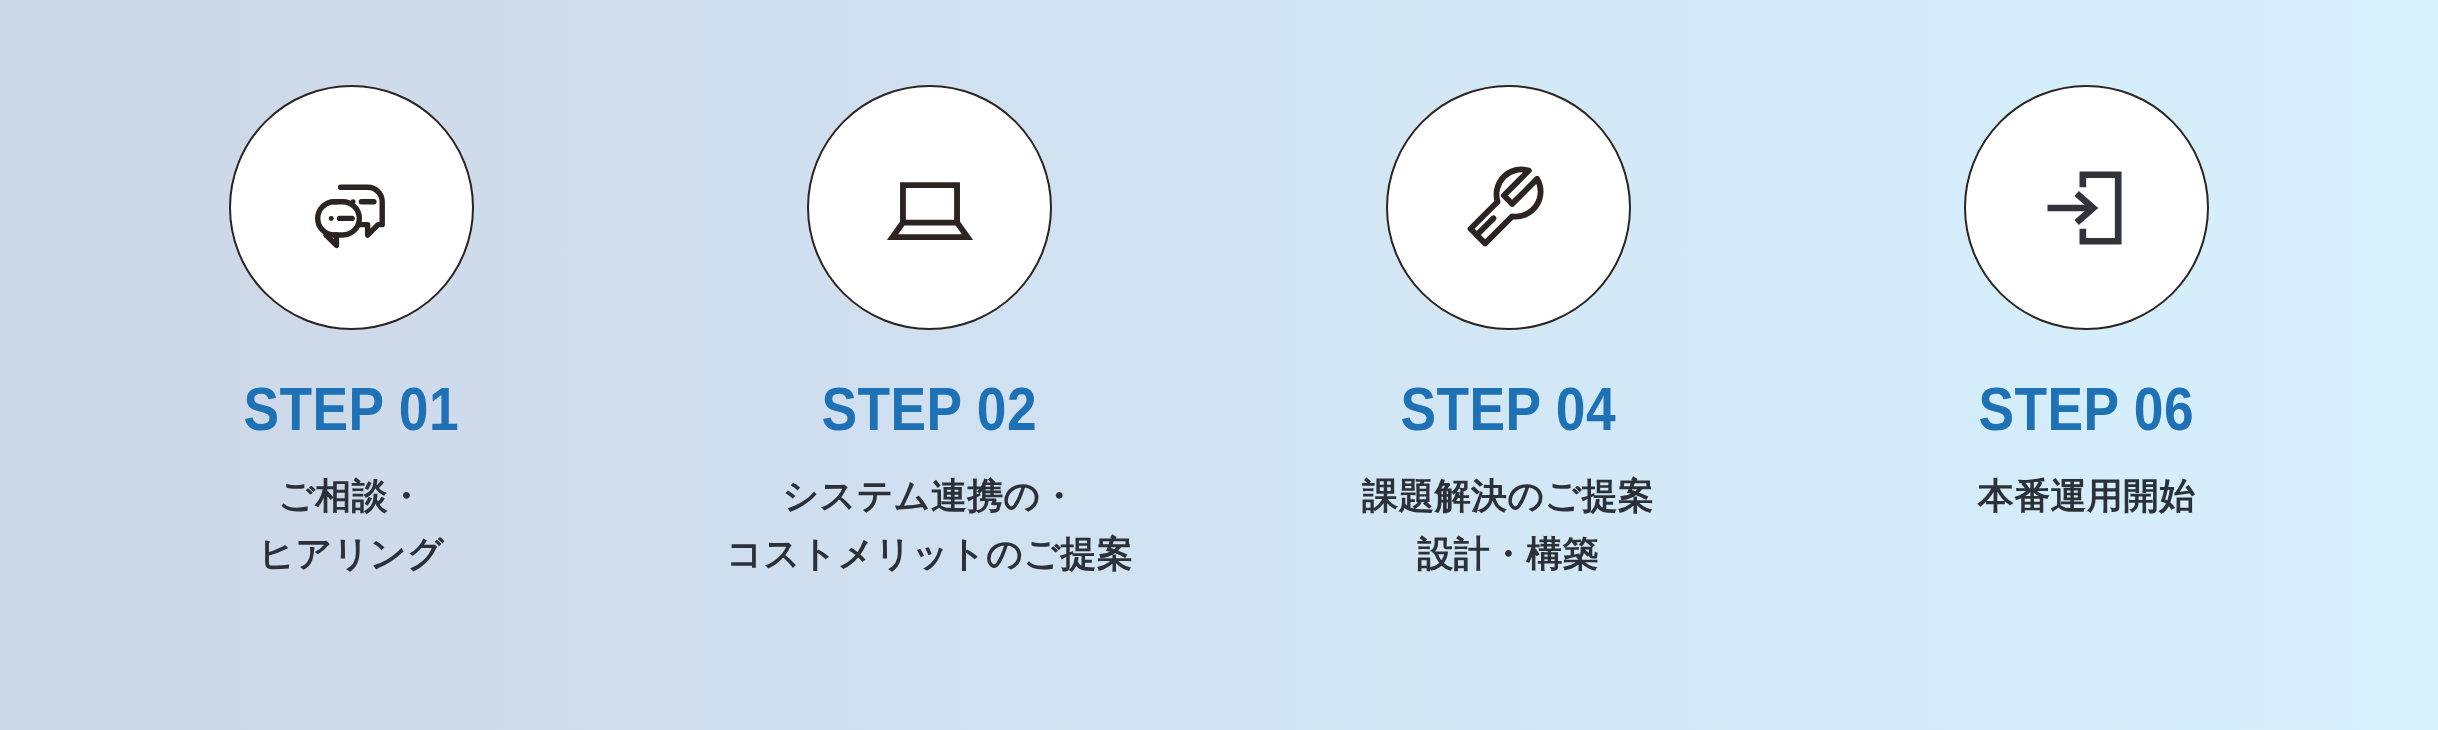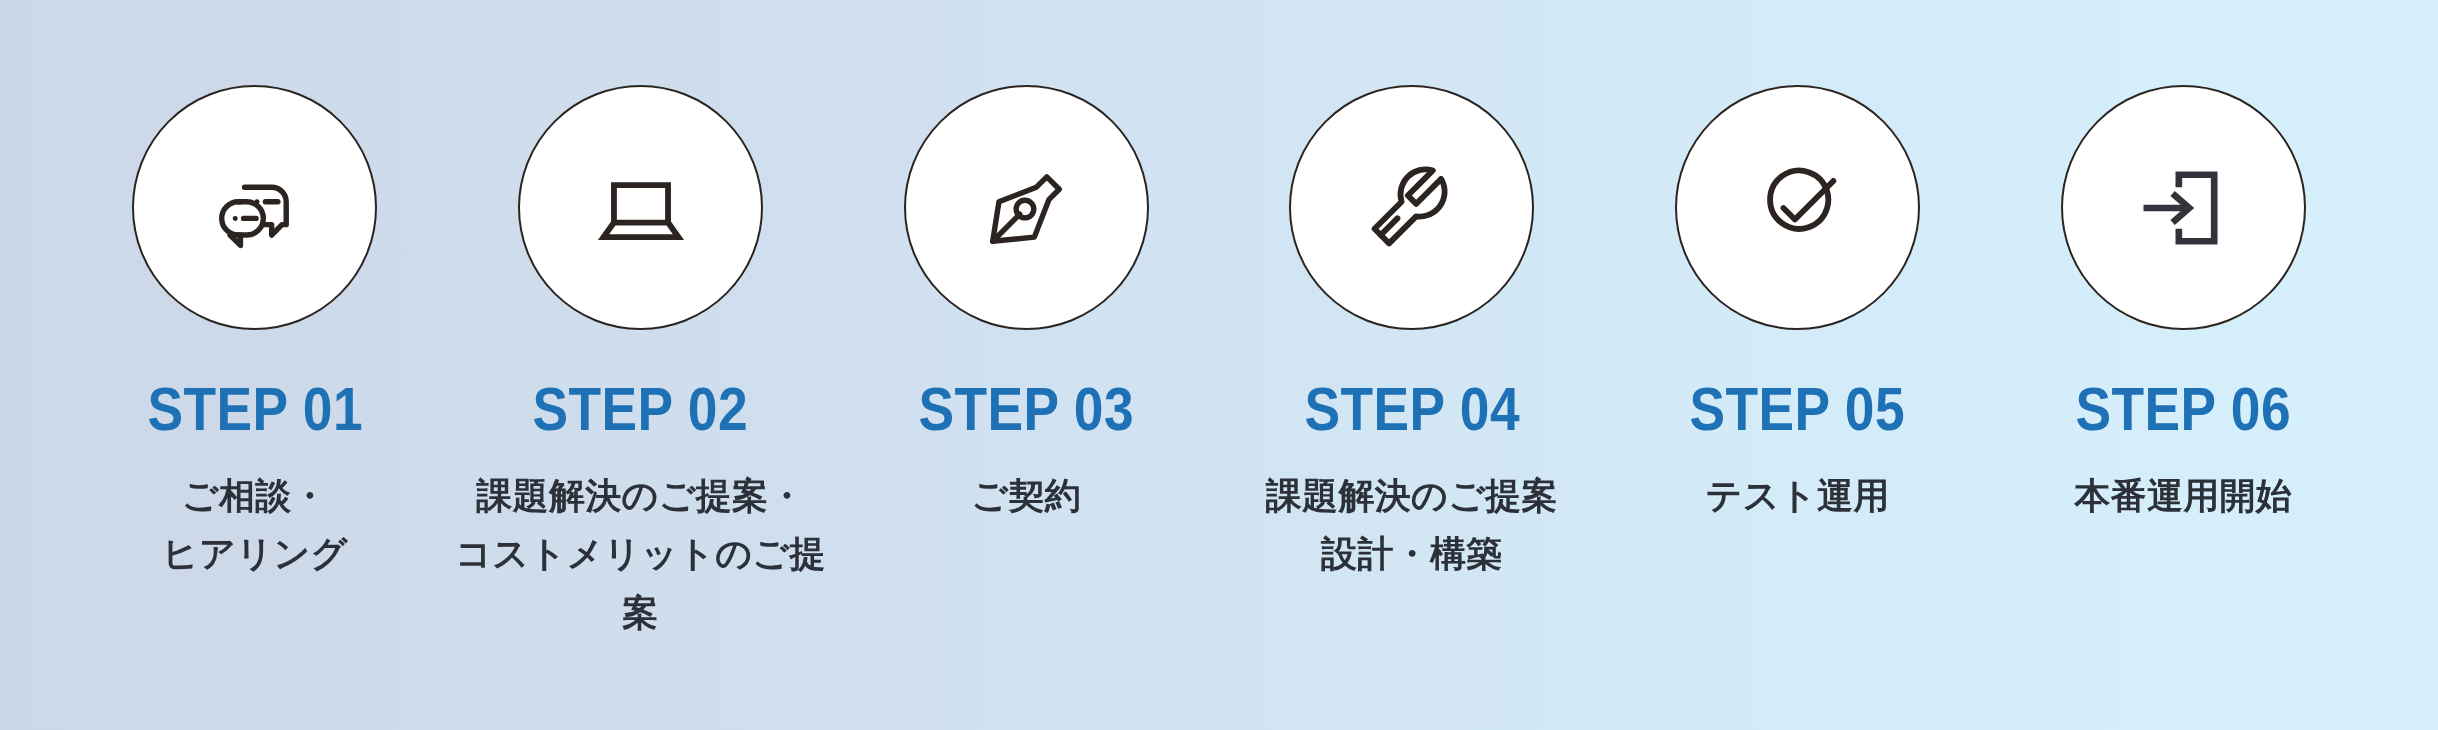--- a/index.html
+++ b/index.html
@@ -113,64 +113,39 @@
   <div class="step">
     <div class="step-circle">
       <span class="step-icon">
         <svg viewBox="0 0 100 100" fill="none" stroke="#2b2420" stroke-width="5.6" stroke-linecap="butt" stroke-linejoin="miter">
           <path d="M24 28 h52 v36 h-52 z"></path>
           <path d="M24 64 L14 78 h72 L76 64"></path>
         </svg>
       </span>
     </div>
     <div class="step-number">STEP 02</div>
-    <div class="step-caption">課題解決のご提案・
+    <div class="step-caption">システム連携の・
 コストメリットのご提案</div>
   </div>
 
-  <div class="step">
-    <div class="step-circle">
-      <span class="step-icon">
-        <svg viewBox="0 0 100 100" fill="none" stroke="#2b2420" stroke-width="5.2" stroke-linecap="round" stroke-linejoin="round">
-          <path d="M18 82 L24 44 L60 30 L70 20 L82 32 L72 42 L58 78 L18 82 Z"></path>
-          <path d="M18 82 L44 56"></path>
-          <circle cx="49" cy="51" r="8.5"></circle>
-        </svg>
-      </span>
-    </div>
-    <div class="step-number">STEP 03</div>
-    <div class="step-caption">ご契約</div>
-  </div>
 
   <div class="step">
     <div class="step-circle">
       <span class="step-icon">
         <svg viewBox="0 0 100 100" fill="none" stroke="#2b2420" stroke-width="5.6" stroke-linecap="round" stroke-linejoin="round">
           <path d="M78 22 L64 36 L54 46 L46 38 L56 28 L70 14 A24 24 0 0 0 40 44 L14 70 L28 84 L54 58 A24 24 0 0 0 78 22 Z"></path>
           <path d="M20 76 L36 60"></path>
         </svg>
       </span>
     </div>
     <div class="step-number">STEP 04</div>
     <div class="step-caption">課題解決のご提案
 設計・構築</div>
   </div>
 
-  <div class="step">
-    <div class="step-circle">
-      <span class="step-icon">
-        <svg viewBox="0 0 100 100" fill="none" stroke="#2b2420" stroke-width="5.6" stroke-linecap="round" stroke-linejoin="round">
-          <path d="M78 34 A28 28 0 1 0 78 50 A28 28 0 0 0 78 34"></path>
-          <path d="M36 50 L47 61 L84 24"></path>
-        </svg>
-      </span>
-    </div>
-    <div class="step-number">STEP 05</div>
-    <div class="step-caption">テスト運用</div>
-  </div>
 
   <div class="step">
     <div class="step-circle">
       <span class="step-icon">
         <svg viewBox="0 0 100 100" fill="none" stroke="#33333b" stroke-width="6.4" stroke-linecap="butt" stroke-linejoin="miter">
           <path d="M46 30 V18 h34 v64 h-34 V70"></path>
           <path d="M12 50 h42"></path>
           <path d="M40 36 L56 50 L40 64"></path>
         </svg>
       </span>

